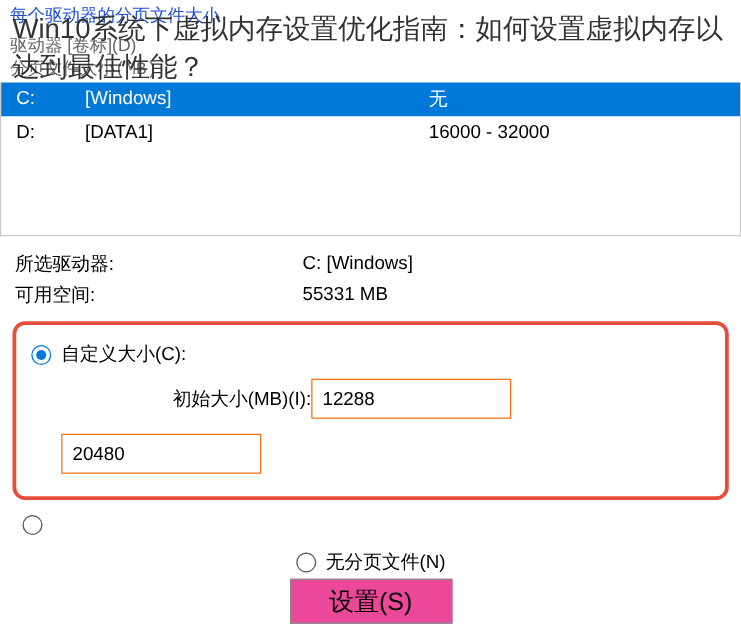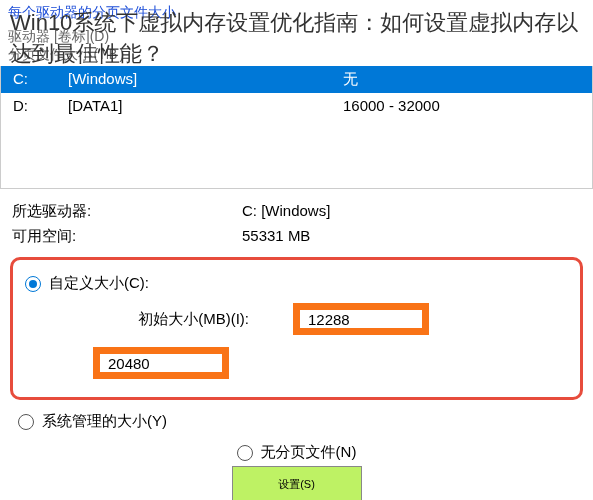--- a/index.html
+++ b/index.html
@@ -20,24 +20,24 @@
 .info-row { display: flex; padding: 3px 0; font-size: 15px; }
 .info-label { width: 230px; }
 .info-value { flex: 1; }
 .custom-box { border: 3px solid #e74c3c; border-radius: 10px; margin: 2px 10px 8px; padding: 10px 12px 12px; }
 .radio-row { display: flex; align-items: center; padding: 4px 0; font-size: 15px; }
 .radio { width: 16px; height: 16px; border: 1.5px solid #555; border-radius: 50%; margin-right: 8px; display: inline-flex; align-items: center; justify-content: center; }
 .radio.checked { border-color: #0078d7; }
 .radio.checked::after { content: ""; width: 8px; height: 8px; background: #0078d7; border-radius: 50%; }
 .input-row { display: flex; align-items: center; padding: 6px 0 6px 24px; }
 .input-label { width: 200px; font-size: 15px; text-align: right; }
-.text-input { width: 136px; height: 32px; border: 7px solid #f97316; padding: 4px 8px; font-size: 15px; font-family: inherit; margin-left: 44px; }
+.text-input { width: 160px; height: 32px; border: 1px solid #f97316; padding: 4px 8px; font-size: 15px; font-family: inherit; }
 .bottom-options { padding: 0 18px; }
 .bottom-row { display: flex; align-items: center; justify-content: space-between; padding: 4px 0; flex-direction: column; }
-.set-button { width: 130px; height: 36px; border: 1px solid #888; background: #bef264; font-size: 11px; font-family: inherit; cursor: pointer; }
+.set-button { width: 130px; height: 36px; border: 1px solid #888; background: #ec4899; font-size: 20px; font-family: inherit; cursor: pointer; }
 </style>
 </head>
 <body>
 
 <div class="faded-header">每个驱动器的分页文件大小</div>
 
 <div class="overlay-title">Win10系统下虚拟内存设置优化指南：如何设置虚拟内存以达到最佳性能？</div>
 
 <div class="columns-header">
   <div class="col-drive">驱动器 [卷标](D)</div>
@@ -79,21 +79,20 @@
     <input class="text-input" value="12288" style="">
   </div>
   <div class="input-row">
     <input class="text-input" value="20480" style="">
   </div>
 </div>
 
 <div class="bottom-options">
   <div class="radio-row">
     <span class="radio"></span>
-    <span>系统管理的大小(Y)</span>
   </div>
   <div class="bottom-row">
     <div class="radio-row">
       <span class="radio"></span>
       <span>无分页文件(N)</span>
     </div>
     <button class="set-button">设置(S)</button>
   </div>
 </div>
 

